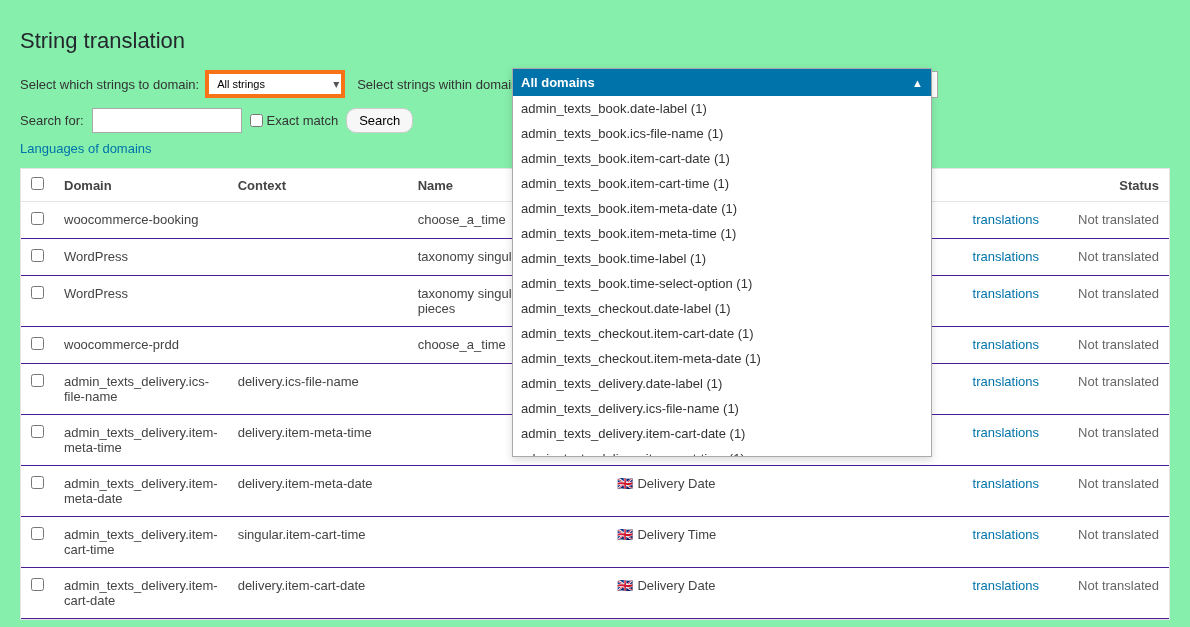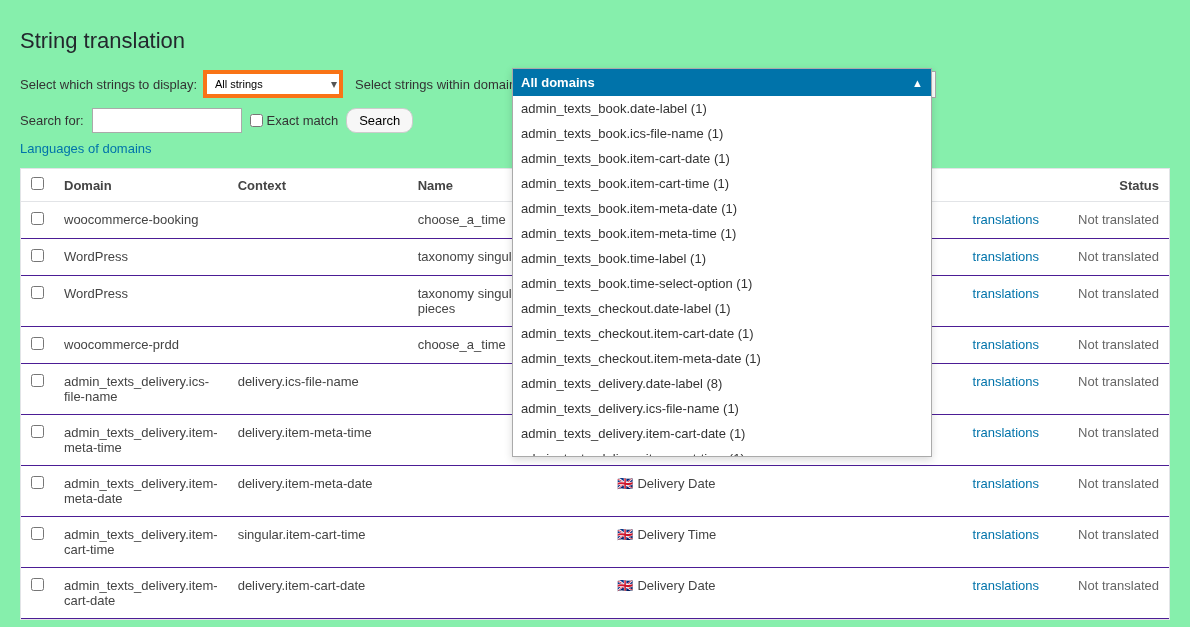--- a/index.html
+++ b/index.html
@@ -206,21 +206,21 @@
     }
   </style>
 </head>
 <body>
 
 <div class="page-wrapper">
   <h1 class="page-title">String translation</h1>
 
   <div class="controls-row">
     <div class="control-group">
-      <label class="control-label">Select which strings to display:</label>
+      <label class="control-label">Select which strings to domain:</label>
       <div class="select-wrapper">
         <select class="select-control">
           <option>All strings</option>
         </select>
       </div>
     </div>
     <div class="control-group">
       <label class="control-label">Select strings within domain:</label>
       <div class="domain-field-wrapper">
         <input type="text" class="domain-field" readonly="" value="All domains" style="">
@@ -250,21 +250,21 @@
         <div class="dropdown-item">admin_texts_book.ics-file-name (1)</div>
         <div class="dropdown-item">admin_texts_book.item-cart-date (1)</div>
         <div class="dropdown-item">admin_texts_book.item-cart-time (1)</div>
         <div class="dropdown-item">admin_texts_book.item-meta-date (1)</div>
         <div class="dropdown-item">admin_texts_book.item-meta-time (1)</div>
         <div class="dropdown-item">admin_texts_book.time-label (1)</div>
         <div class="dropdown-item">admin_texts_book.time-select-option (1)</div>
         <div class="dropdown-item">admin_texts_checkout.date-label (1)</div>
         <div class="dropdown-item">admin_texts_checkout.item-cart-date (1)</div>
         <div class="dropdown-item">admin_texts_checkout.item-meta-date (1)</div>
-        <div class="dropdown-item">admin_texts_delivery.date-label (8)</div>
+        <div class="dropdown-item">admin_texts_delivery.date-label (1)</div>
         <div class="dropdown-item">admin_texts_delivery.ics-file-name (1)</div>
         <div class="dropdown-item">admin_texts_delivery.item-cart-date (1)</div>
         <div class="dropdown-item">admin_texts_delivery.item-cart-time (1)</div>
       </div>
   </div>
 
   <div class="table-container">
     <table>
       <thead>
         <tr>

